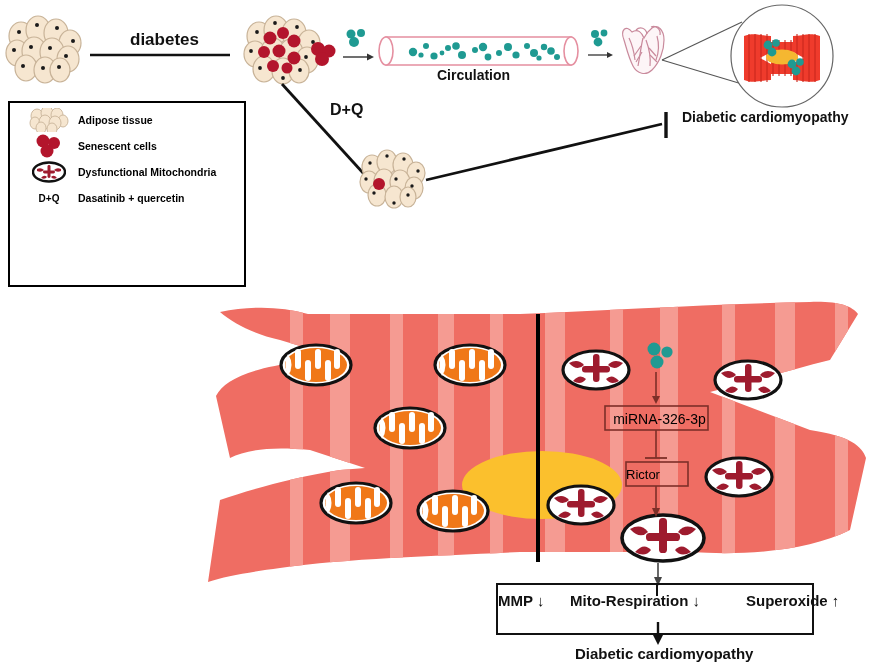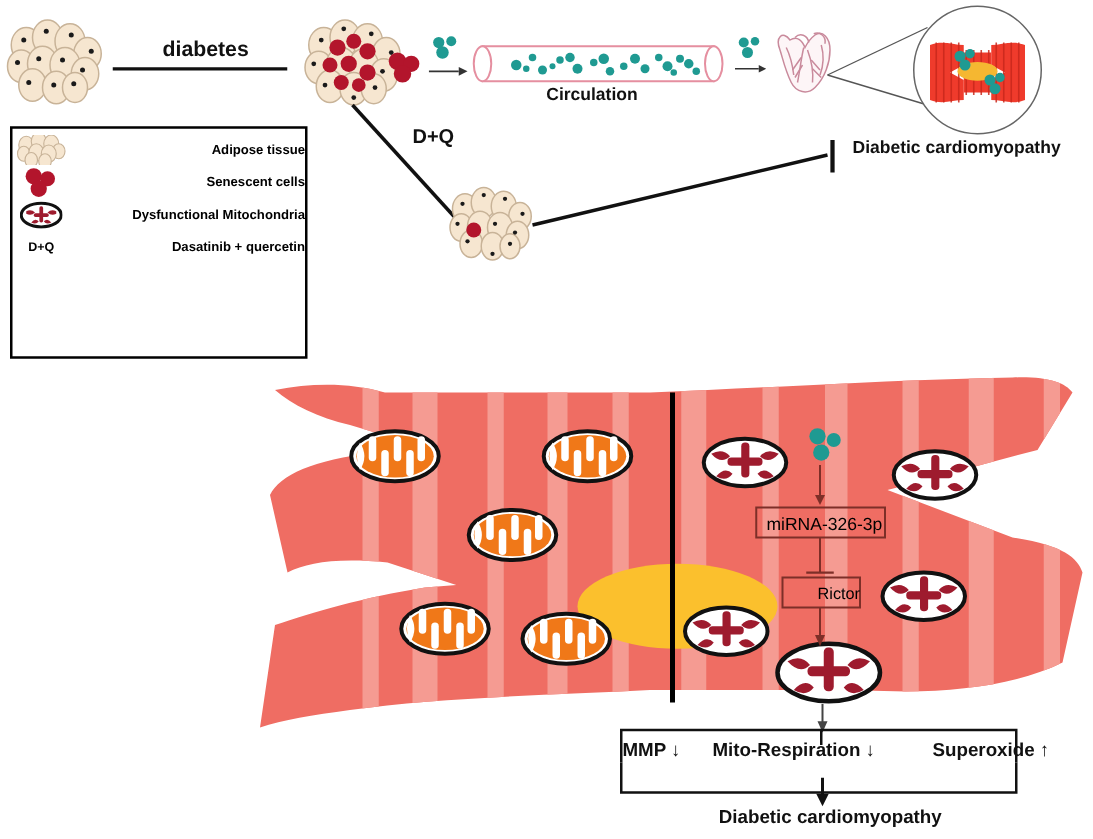--- a/index.html
+++ b/index.html
@@ -4,21 +4,21 @@
 <style>
   html,body{margin:0;padding:0;background:#ffffff;}
   body{width:874px;height:671px;position:relative;overflow:hidden;
        font-family:"Liberation Sans",sans-serif;color:#000;}
   .abs{position:absolute;}
   .lbl{font-weight:bold;color:#111;white-space:nowrap;}
 
   
   #legend-box{left:8px;top:101px;width:238px;height:186px;
               border:2px solid #000;background:#fff;box-sizing:border-box;}
-  .legend-row{display:flex;align-items:center;height:26px;padding-left:0;justify-content:space-between;}
+  .legend-row{display:flex;align-items:center;height:26px;padding-left:16px;}
   .legend-icon{width:46px;display:flex;justify-content:center;align-items:center;}
   .legend-text{font-size:10.5px;font-weight:bold;margin-left:6px;white-space:nowrap;}
   .legend-abbr{width:46px;text-align:center;font-size:10px;font-weight:bold;}
 
   
   #diabetes-label{left:118px;top:30px;font-size:17px;margin-left:12px;}
   #dq-label{left:330px;top:101px;font-size:16px;}
   #circulation-label{left:437px;top:67px;font-size:14px;}
   #dcm-label-top{left:682px;top:109px;font-size:14px;}
   #dcm-label-bottom{left:575px;top:645px;font-size:15px;}
@@ -550,21 +550,21 @@
   <line x1="60" y1="60" x2="60" y2="88" stroke="#7d2f28" stroke-width="1.6"></line>
   <line x1="49" y1="88" x2="71" y2="88" stroke="#7d2f28" stroke-width="1.8"></line>
 
   <rect x="30" y="92" width="62" height="24" fill="none" stroke="#7d2f28" stroke-width="1.6"></rect>
 
   <line x1="60" y1="116" x2="60" y2="140" stroke="#7d2f28" stroke-width="1.6"></line>
   <path d="M56,138 L60,147 L64,138 Z" fill="#7d2f28"></path>
 </svg>
 </div>
 <div class="abs" style="left:608px;top:411px;width:103px;text-align:center;font-size:14px;">miRNA-326-3p</div>
-<div class="abs" style="left:626px;top:467px;width:62px;text-align:right;font-size:13px;">Rictor</div>
+<div class="abs" style="left:626px;top:467px;width:62px;text-align:left;font-size:13px;">Rictor</div>
 
 <div class="abs" style="left:651px;top:563px;">
 <svg width="14" height="24" viewBox="0 0 14 24">
   <line x1="7" y1="0" x2="7" y2="15" stroke="#444" stroke-width="1.6"></line>
   <path d="M3,14 L7,23 L11,14 Z" fill="#444"></path>
 </svg>
 </div>
 
 <div class="abs" style="left:490px;top:582px;">
 <svg width="330" height="58" viewBox="0 0 330 58">

